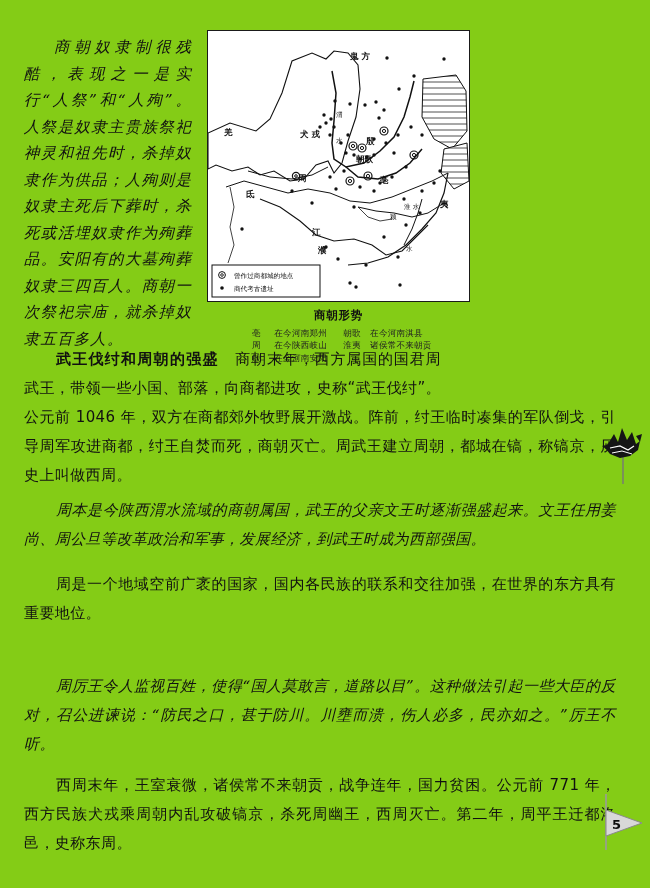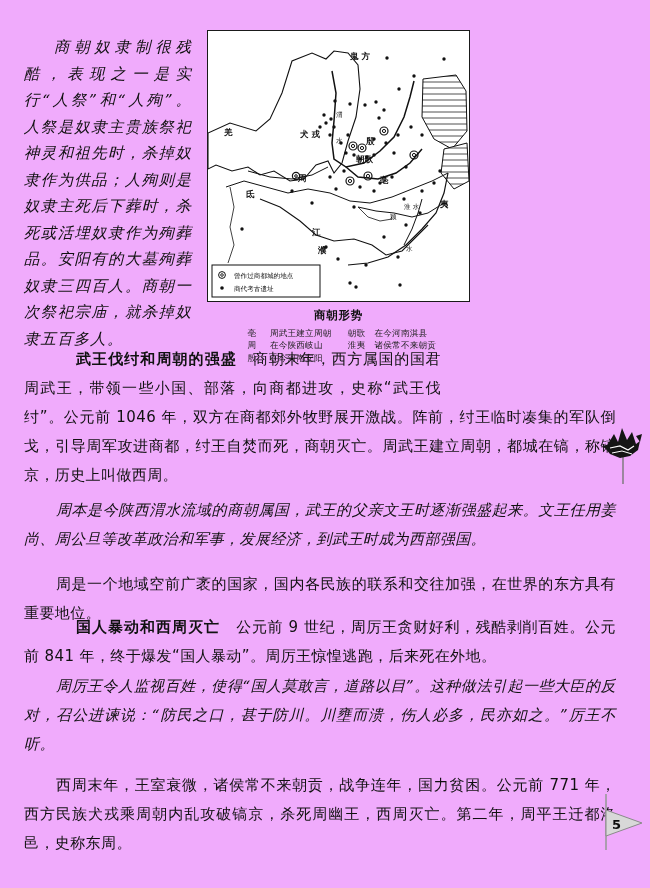--- a/index.html
+++ b/index.html
@@ -12,21 +12,21 @@
     height: 888px;
     position: relative;
     overflow: hidden;
     font-family: "DejaVu Sans", "Liberation Sans", sans-serif;
     color: #111111;
   }
 
   .page {
     position: absolute;
     inset: 0;
-    background: #f0abfc;
+    background: #84cc16;
   }
 
   
   .kai {
     font-family: "DejaVu Serif", "Liberation Serif", serif;
     font-style: italic;
     letter-spacing: 0.5px;
   }
   .song {
     font-family: "DejaVu Sans", "Liberation Sans", sans-serif;
@@ -91,21 +91,20 @@
     width: 592px;
     font-size: 15px;
     line-height: 29px;
     text-align: justify;
     letter-spacing: 0.4px;
   }
   .body-block.indent { text-indent: 32px; }
   .lead {
     font-weight: bold;
     letter-spacing: 0.8px;
-    margin-left: 20px;
   }
   .lead-gap { display: inline-block; width: 16px; }
 
   
   #section-wuwang {
     position: absolute;
     left: 24px;
     top: 345px;
     width: 592px;
     font-size: 15px;
@@ -319,21 +318,21 @@
         </g>
       </svg>
     </div>
 
     <div id="map-title">商朝形势</div>
 
     <div id="map-key">
       <div class="key-col">
         <div class="key-row">
           <span class="key-term">亳</span>
-          <span>周武王建立周朝</span>
+          <span>在今河南郑州</span>
         </div>
         <div class="key-row">
           <span class="key-term">周</span>
           <span>在今陕西岐山</span>
         </div>
         <div class="key-row">
           <span class="key-term">殷</span>
           <span>在今河南安阳</span>
         </div>
       </div>
@@ -352,23 +351,20 @@
 
   <div id="section-wuwang" class="song">
     <span class="float-map-gap"></span>
     <span class="lead">武王伐纣和周朝的强盛</span><span class="lead-gap"></span><span>商朝末年，西方属国的国君周武王，带领一些小国、部落，向商都进攻，史称“武王伐纣”。公元前 1046 年，双方在商都郊外牧野展开激战。阵前，纣王临时凑集的军队倒戈，引导周军攻进商都，纣王自焚而死，商朝灭亡。周武王建立周朝，都城在镐，称镐京，历史上叫做西周。</span>
   </div>
 
   <div class="body-block indent kai" style="top: 496px;">周本是今陕西渭水流域的商朝属国，武王的父亲文王时逐渐强盛起来。文王任用姜尚、周公旦等改革政治和军事，发展经济，到武王时成为西部强国。</div>
 
   <div class="body-block indent song" style="top: 570px;">周是一个地域空前广袤的国家，国内各民族的联系和交往加强，在世界的东方具有重要地位。</div>
 
-  <div class="body-block indent song" style="top: 613px;">
-    <span class="lead">国人暴动和西周灭亡</span><span class="lead-gap"></span><span>公元前 9 世纪，周厉王贪财好利，残酷剥削百姓。公元前 841 年，终于爆发“国人暴动”。周厉王惊惶逃跑，后来死在外地。</span>
-  </div>
 
   <div class="body-block indent kai" style="top: 672px;">周厉王令人监视百姓，使得“国人莫敢言，道路以目”。这种做法引起一些大臣的反对，召公进谏说：“防民之口，甚于防川。川壅而溃，伤人必多，民亦如之。”厉王不听。</div>
 
   <div class="body-block indent song" style="top: 771px;">西周末年，王室衰微，诸侯常不来朝贡，战争连年，国力贫困。公元前 771 年，西方民族犬戎乘周朝内乱攻破镐京，杀死周幽王，西周灭亡。第二年，周平王迁都洛邑，史称东周。</div>
 
   <div id="ornament">
     <svg width="46" height="62" viewBox="0 0 46 62" xmlns="http://www.w3.org/2000/svg">
       <line x1="23" y1="26" x2="23" y2="60" stroke="#777" stroke-width="1.4"></line>
       <path d="M8 20 L14 10 L18 18 L22 4 L27 16 L32 8 L36 20 L40 17 L38 26 L30 32 L20 34 L10 30 L5 24 Z" fill="#151515"></path>
       <path d="M10 24 L20 22 L28 26 L34 22" fill="none" stroke="#ffffff" stroke-width="1.2"></path>

